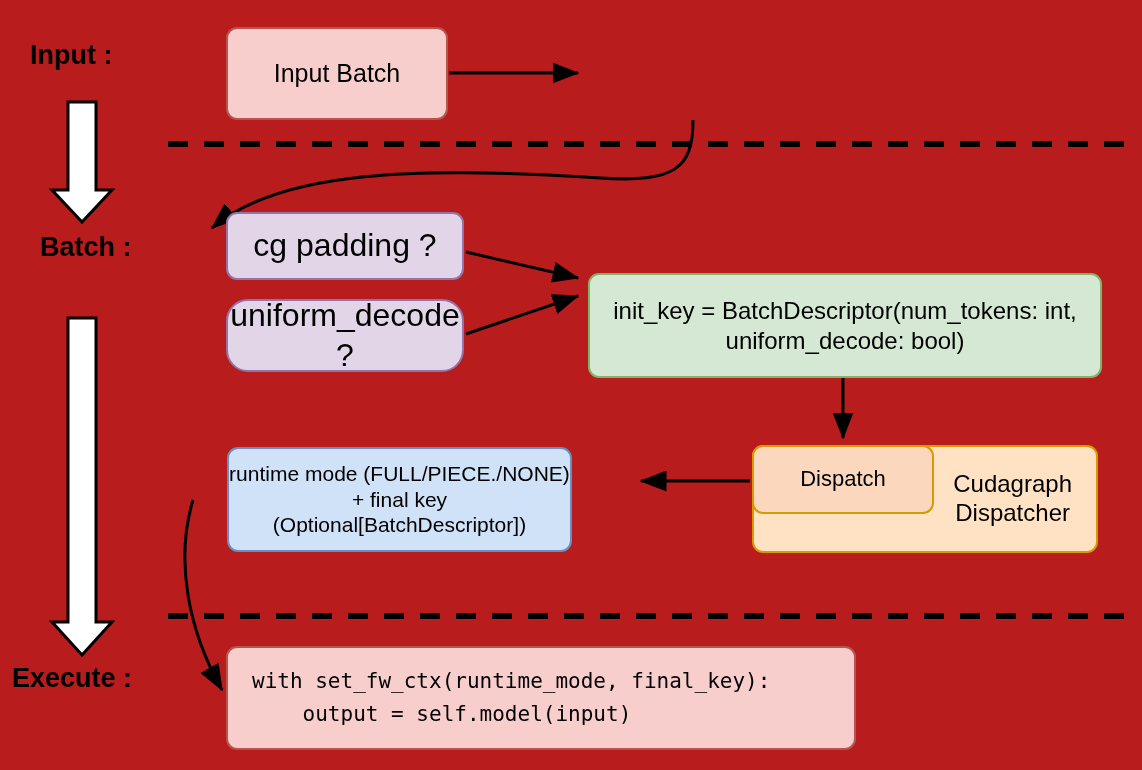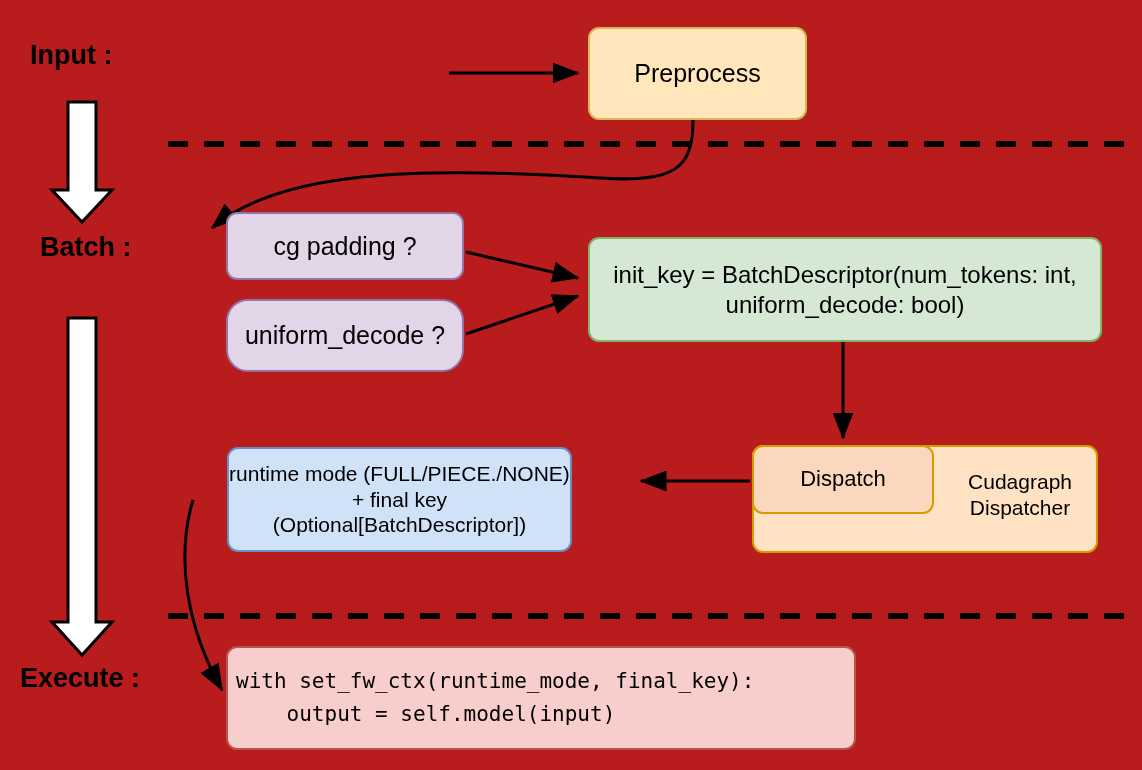--- a/index.html
+++ b/index.html
@@ -55,32 +55,33 @@
     font-size: 25px;
   }
   .node-preprocess {
     background: #ffe6bb;
     border-color: #d6b656;
     font-size: 25px;
   }
   .node-purple {
     background: #e1d5e7;
     border-color: #9673a6;
-    font-size: 25px;
+    font-size: 32px;
   }
   .node-green {
     background: #d5e8d4;
     border-color: #82b366;
     font-size: 24px;
     padding: 4px 10px;
+    margin-top: 36px;
   }
   .node-orange-outer {
     background: #ffe2c4;
     border-color: #d79b00;
-    font-size: 21px;
+    font-size: 24px;
     align-items: flex-start;
     justify-content: flex-end;
     padding-top: 22px;
     padding-right: 24px;
   }
   .node-orange-inner {
     background: #fad7bd;
     border-color: #d79b00;
     font-size: 22px;
   }
@@ -89,21 +90,21 @@
     border-color: #6c8ebf;
     font-size: 21px;
   }
   .node-code {
     background: #f8cecc;
     border-color: #b85450;
     font-family: "DejaVu Sans Mono", "Liberation Mono", monospace;
     font-size: 21px;
     align-items: center;
     justify-content: flex-start;
-    padding-left: 8px;
+    padding-left: 24px;
     text-align: left;
     white-space: pre;
     line-height: 1.55;
   }
   .nowrap { white-space: pre-line; }
 </style>
 </head>
 <body>
 
 <div id="stage">
@@ -135,26 +136,26 @@
 
     <line x1="750" y1="481" x2="641" y2="481" stroke="#000000" stroke-width="3" marker-end="url(#arrowhead)"></line>
 
     <path d="M 193 500 C 175 560, 188 630, 222 690" fill="none" stroke="#000000" stroke-width="3" marker-end="url(#arrowhead)"></path>
   </svg>
 
   <div class="stage-label" style="left:30px; top:40px;">Input :</div>
 
   <div class="stage-label" style="left:40px; top:232px;">Batch :</div>
 
-  <div class="stage-label" style="left:20px; top:663px;">Execute :</div>
+  <div class="stage-label" style="left:12px; top:663px;">Execute :</div>
 
+  <div class="node node-input-batch" style="left:226px; top:27px; width:222px; height:93px;">
+    <span>Input Batch</span>
+  </div>
 
-  <div class="node node-preprocess" style="left:588px; top:27px; width:219px; height:93px;">
-    <span>Preprocess</span>
-  </div>
 
   <div class="node node-purple" style="left:226px; top:212px; width:238px; height:68px;">
     <span>cg padding ?</span>
   </div>
 
   <div class="node node-purple" style="left:226px; top:299px; width:238px; height:73px;border-radius:22px;">
     <span>uniform_decode ?</span>
   </div>
 
   <div class="node node-green" style="left:588px; top:237px; width:514px; height:105px;">

